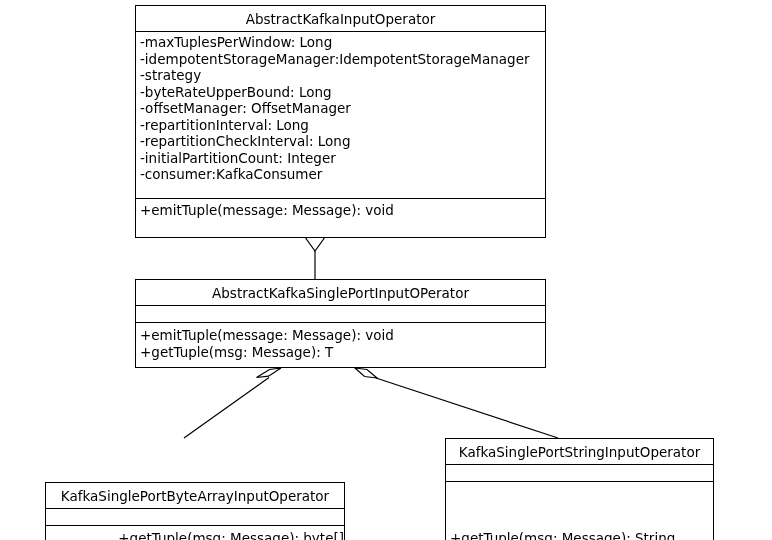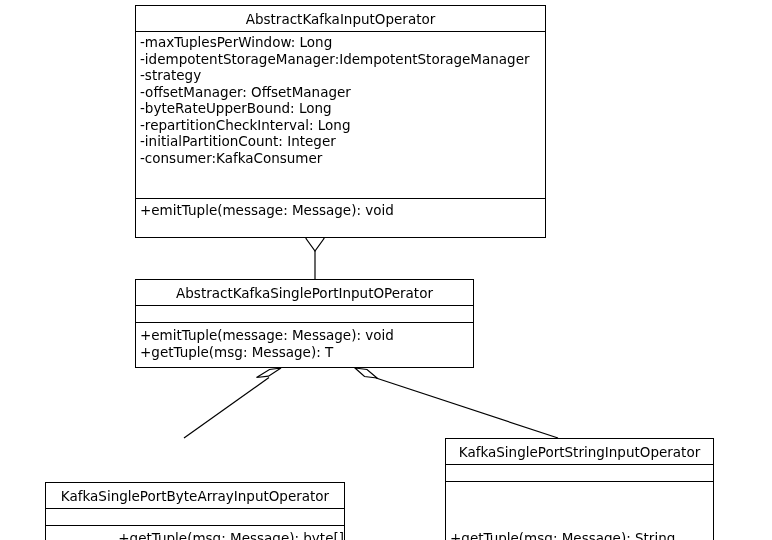--- a/index.html
+++ b/index.html
@@ -76,21 +76,21 @@
   }
   #class-abstract-kafka-input-operator .uml-ops {
     height: 38px;
     padding-top: 3px;
   }
 
   
   #class-abstract-kafka-single-port-input-operator {
     left: 135px;
     top: 279px;
-    width: 339px;
+    width: 411px;
   }
   #class-abstract-kafka-single-port-input-operator .uml-attrs {
     height: 17px;
   }
   #class-abstract-kafka-single-port-input-operator .uml-ops {
     height: 44px;
     padding-top: 4px;
   }
 
   
@@ -146,22 +146,23 @@
       <polygon points="355,368 367,369.5 377,378 364.5,376.5" fill="#ffffff" stroke="#000000" stroke-width="1.2"></polygon>
     </g>
   </svg>
 
   <div class="uml-class" id="class-abstract-kafka-input-operator">
     <div class="uml-section uml-title">AbstractKafkaInputOperator</div>
     <div class="uml-section uml-rows uml-attrs">
       <div class="uml-row">-maxTuplesPerWindow: Long</div>
       <div class="uml-row">-idempotentStorageManager:IdempotentStorageManager</div>
       <div class="uml-row">-strategy</div>
+      <div class="uml-row">-byteRateUpperBound: Long</div>
       <div class="uml-row">-offsetManager: OffsetManager</div>
-      <div class="uml-row">-byteRateUpperBound: Long</div>
+      <div class="uml-row">-repartitionInterval: Long</div>
       <div class="uml-row">-repartitionCheckInterval: Long</div>
       <div class="uml-row">-initialPartitionCount: Integer</div>
       <div class="uml-row">-consumer:KafkaConsumer</div>
     </div>
     <div class="uml-section uml-rows uml-ops">
       <div class="uml-row">+emitTuple(message: Message): void</div>
     </div>
   </div>
 
   <div class="uml-class" id="class-abstract-kafka-single-port-input-operator">

